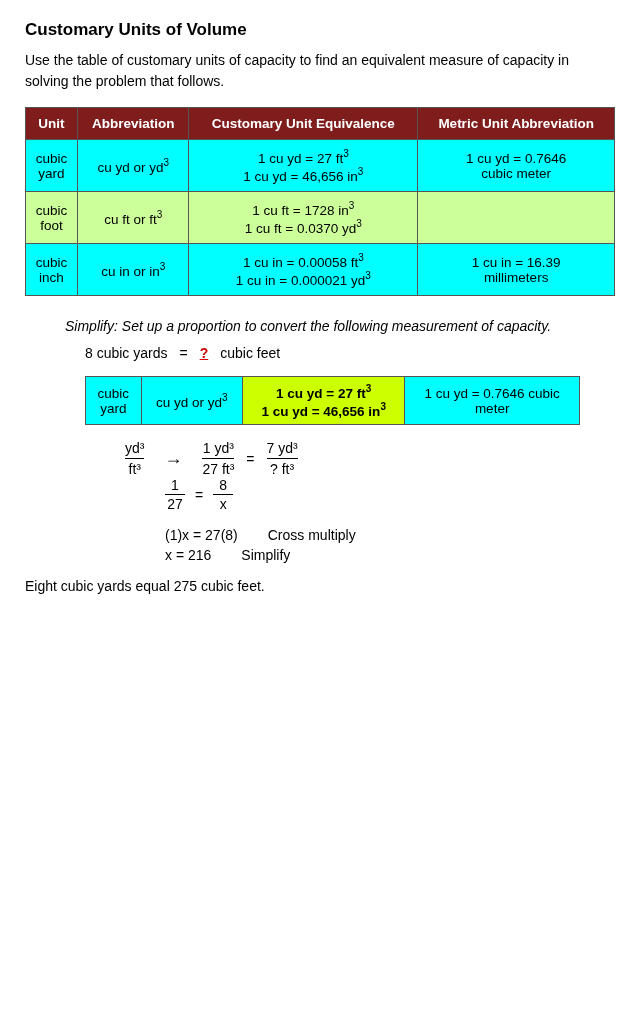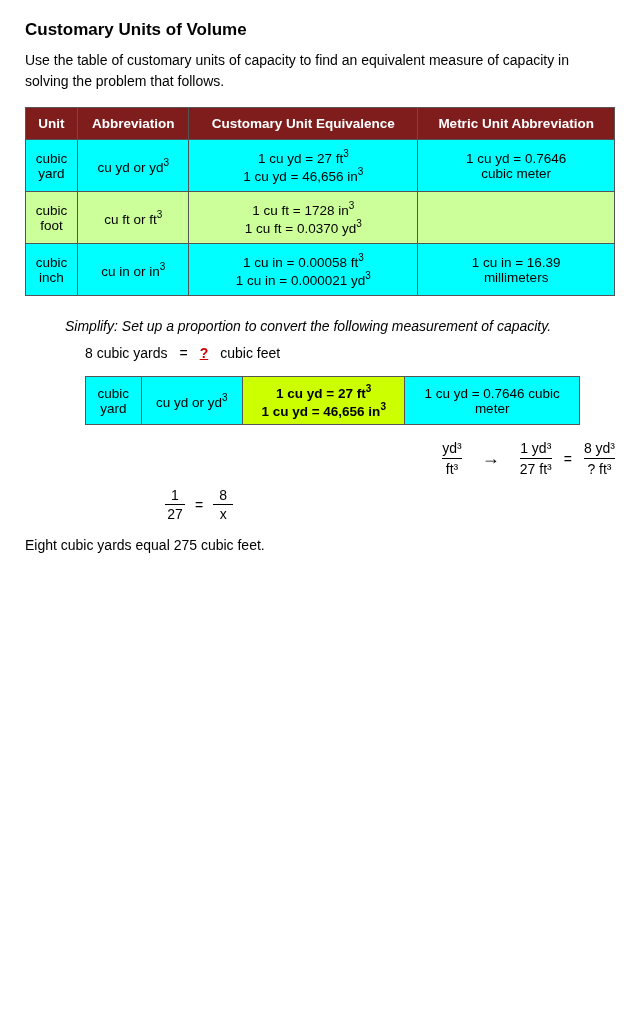--- a/index.html
+++ b/index.html
@@ -97,23 +97,21 @@
       font-weight: bold;
     }
     .proportion-section {
       padding-left: 40px;
       margin-bottom: 15px;
     }
     .proportion-row {
       display: flex;
       align-items: center;
       gap: 20px;
-      margin-bottom: 10px;
       padding-left: 60px;
-      justify-content: flex-end;
     }
     .fraction {
       display: inline-flex;
       flex-direction: column;
       align-items: center;
       font-size: 14px;
     }
     .fraction .numerator {
       border-bottom: 1.5px solid #000;
       padding-bottom: 2px;
@@ -245,35 +243,45 @@
       <div class="denominator">ft³</div>
     </div>
     <span class="arrow">→</span>
     <div class="equals-row">
       <div class="fraction">
         <div class="numerator">1 yd³</div>
         <div class="denominator">27 ft³</div>
       </div>
       <span>=</span>
       <div class="fraction">
-        <div class="numerator">8 yd³</div>
+        <div class="numerator">7 yd³</div>
         <div class="denominator">? ft³</div>
       </div>
     </div>
   </div>
 
   <div class="math-section">
     <div class="math-line">
       <div class="math-fraction">
         <div class="num">1</div>
         <div class="den">27</div>
       </div>
       <span>=</span>
       <div class="math-fraction">
         <div class="num">8</div>
         <div class="den">x</div>
       </div>
     </div>
   </div>
 
+  <div class="cross-multiply-section">
+    <div class="cm-line">
+      <span>(1)x = 27(8)</span>
+      <span class="cm-label">Cross multiply</span>
+    </div>
+    <div class="cm-line">
+      <span>x = 216</span>
+      <span class="cm-label">Simplify</span>
+    </div>
+  </div>
 </div>
 
 <p class="final-note">Eight cubic yards equal 275 cubic feet.</p>
 
 </body></html>

